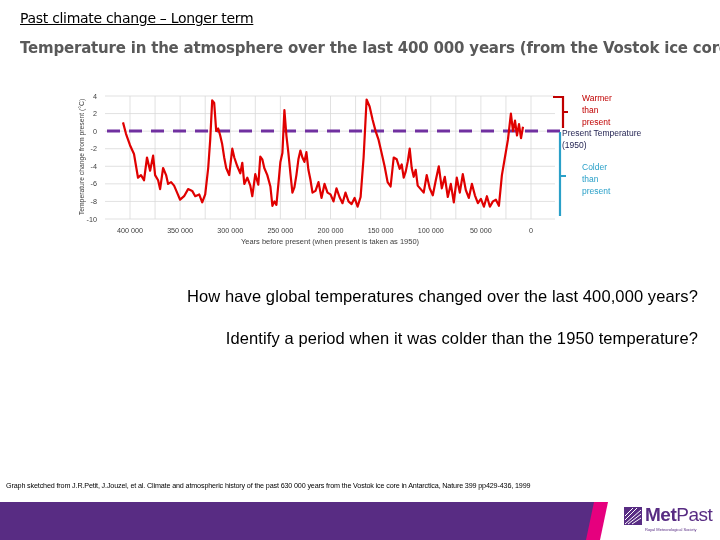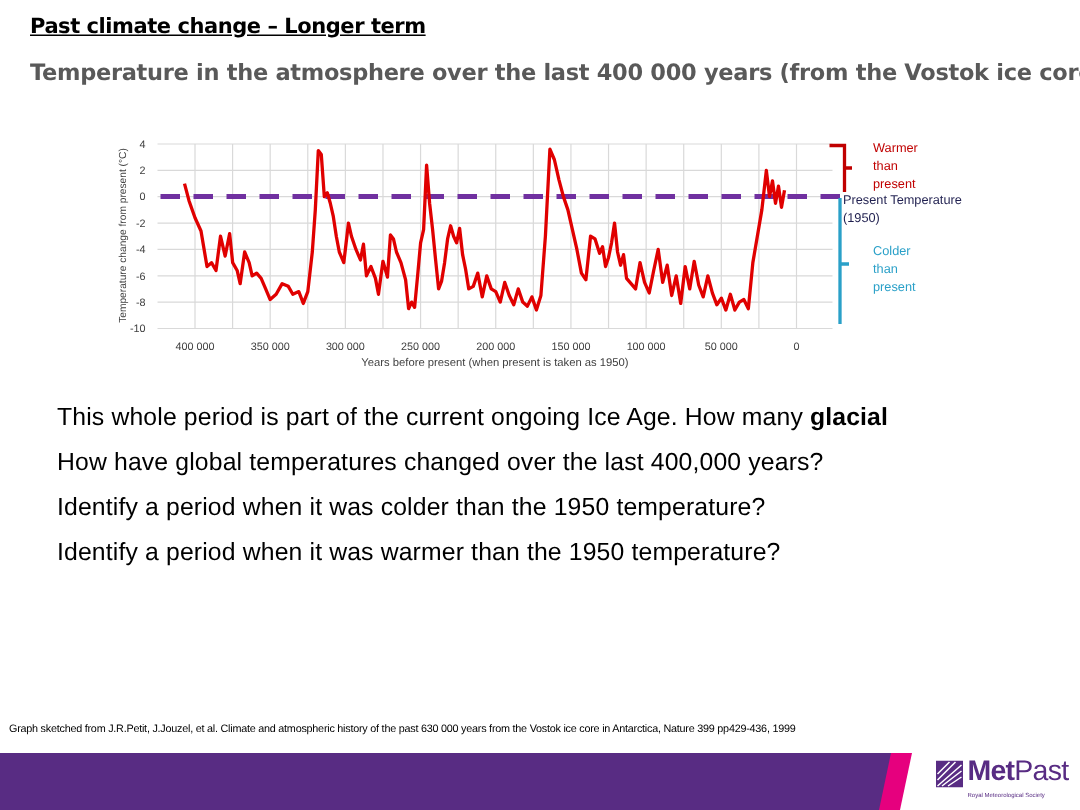--- a/index.html
+++ b/index.html
@@ -1,23 +1,23 @@
 <!DOCTYPE html>
 <html><head>
 <meta charset="utf-8">
 <style>
   html, body { margin:0; padding:0; }
   body { width:720px; height:540px; position:relative; background:#ffffff; overflow:hidden; font-family:"Liberation Sans", sans-serif; }
-  .slide-heading { position:absolute; left:20px; top:10px; font-family:"DejaVu Sans", sans-serif; font-weight:bold; font-size:14px; color:#000; text-decoration:underline; letter-spacing:-0.3px; }
+  .slide-heading { position:absolute; left:20px; top:10px; font-family:"DejaVu Sans", sans-serif; font-weight:normal; font-size:14px; color:#000; text-decoration:underline; letter-spacing:-0.3px; }
   .slide-subtitle { position:absolute; left:20px; top:39px; font-family:"DejaVu Sans", sans-serif; font-weight:bold; font-size:15px; color:#595959; letter-spacing:-0.2px; white-space:nowrap; }
   .chart-svg { position:absolute; left:0; top:0; }
   .question-block { position:absolute; left:38px; top:266px; width:660px; font-family:"Liberation Sans", sans-serif; color:#000; }
   .q-heading { font-size:16px; line-height:18px; }
   .q-line { font-size:16.5px; line-height:24px; letter-spacing:0.1px; }
-  .q-gap { margin-top:6px; }
+  .q-gap { margin-top:18px;text-align:right; }
   .citation { position:absolute; left:6px; top:481px; font-size:7.2px; color:#000; white-space:nowrap; letter-spacing:-0.15px; }
   .footer-band { position:absolute; left:0; top:502px; width:720px; height:38px; background:#582c83; }
   .footer-white { position:absolute; left:600px; top:502px; width:120px; height:38px; background:#ffffff; }
   .footer-slash { position:absolute; left:0; top:0; }
   .logo { position:absolute; left:624px; top:505px; width:92px; height:30px; }
   .logo-text { position:absolute; left:21px; top:-1px; font-family:"Liberation Sans", sans-serif; font-size:19px; color:#582c83; letter-spacing:-0.5px; }
   .logo-text b { font-weight:bold; }
   .logo-tag { position:absolute; left:21px; top:22px; font-size:4px; color:#582c83; white-space:nowrap; }
 </style>
 </head>
@@ -93,26 +93,22 @@
     <text x="562" y="148">(1950)</text>
   </g>
   <g font-size="8.5" fill="#2aa0c8" font-family="Liberation Sans, sans-serif">
     <text x="582" y="170">Colder</text>
     <text x="582" y="182">than</text>
     <text x="582" y="194">present</text>
   </g>
 </svg>
 
 <div class="question-block">
-  <div class="q-line">
-    <span>This whole period is part of the current ongoing Ice Age. How many </span><b>glacial</b>
-  </div>
   <div class="q-line q-gap">How have global temperatures changed over the last 400,000 years?</div>
   <div class="q-line q-gap">Identify a period when it was colder than the 1950 temperature?</div>
-  <div class="q-line q-gap">Identify a period when it was warmer than the 1950 temperature?</div>
 </div>
 
 <div class="citation">Graph sketched from J.R.Petit, J.Jouzel, et al. Climate and atmospheric history of the past 630 000 years from the Vostok ice core in Antarctica, Nature 399 pp429-436, 1999</div>
 
 <div class="footer-band"></div>
 <div class="footer-white"></div>
 <svg class="footer-slash" width="720" height="540" style="pointer-events:none">
   <polygon points="594,502 608,502 600,540 586,540" fill="#e6007e"></polygon>
 </svg>
 <div class="logo">

